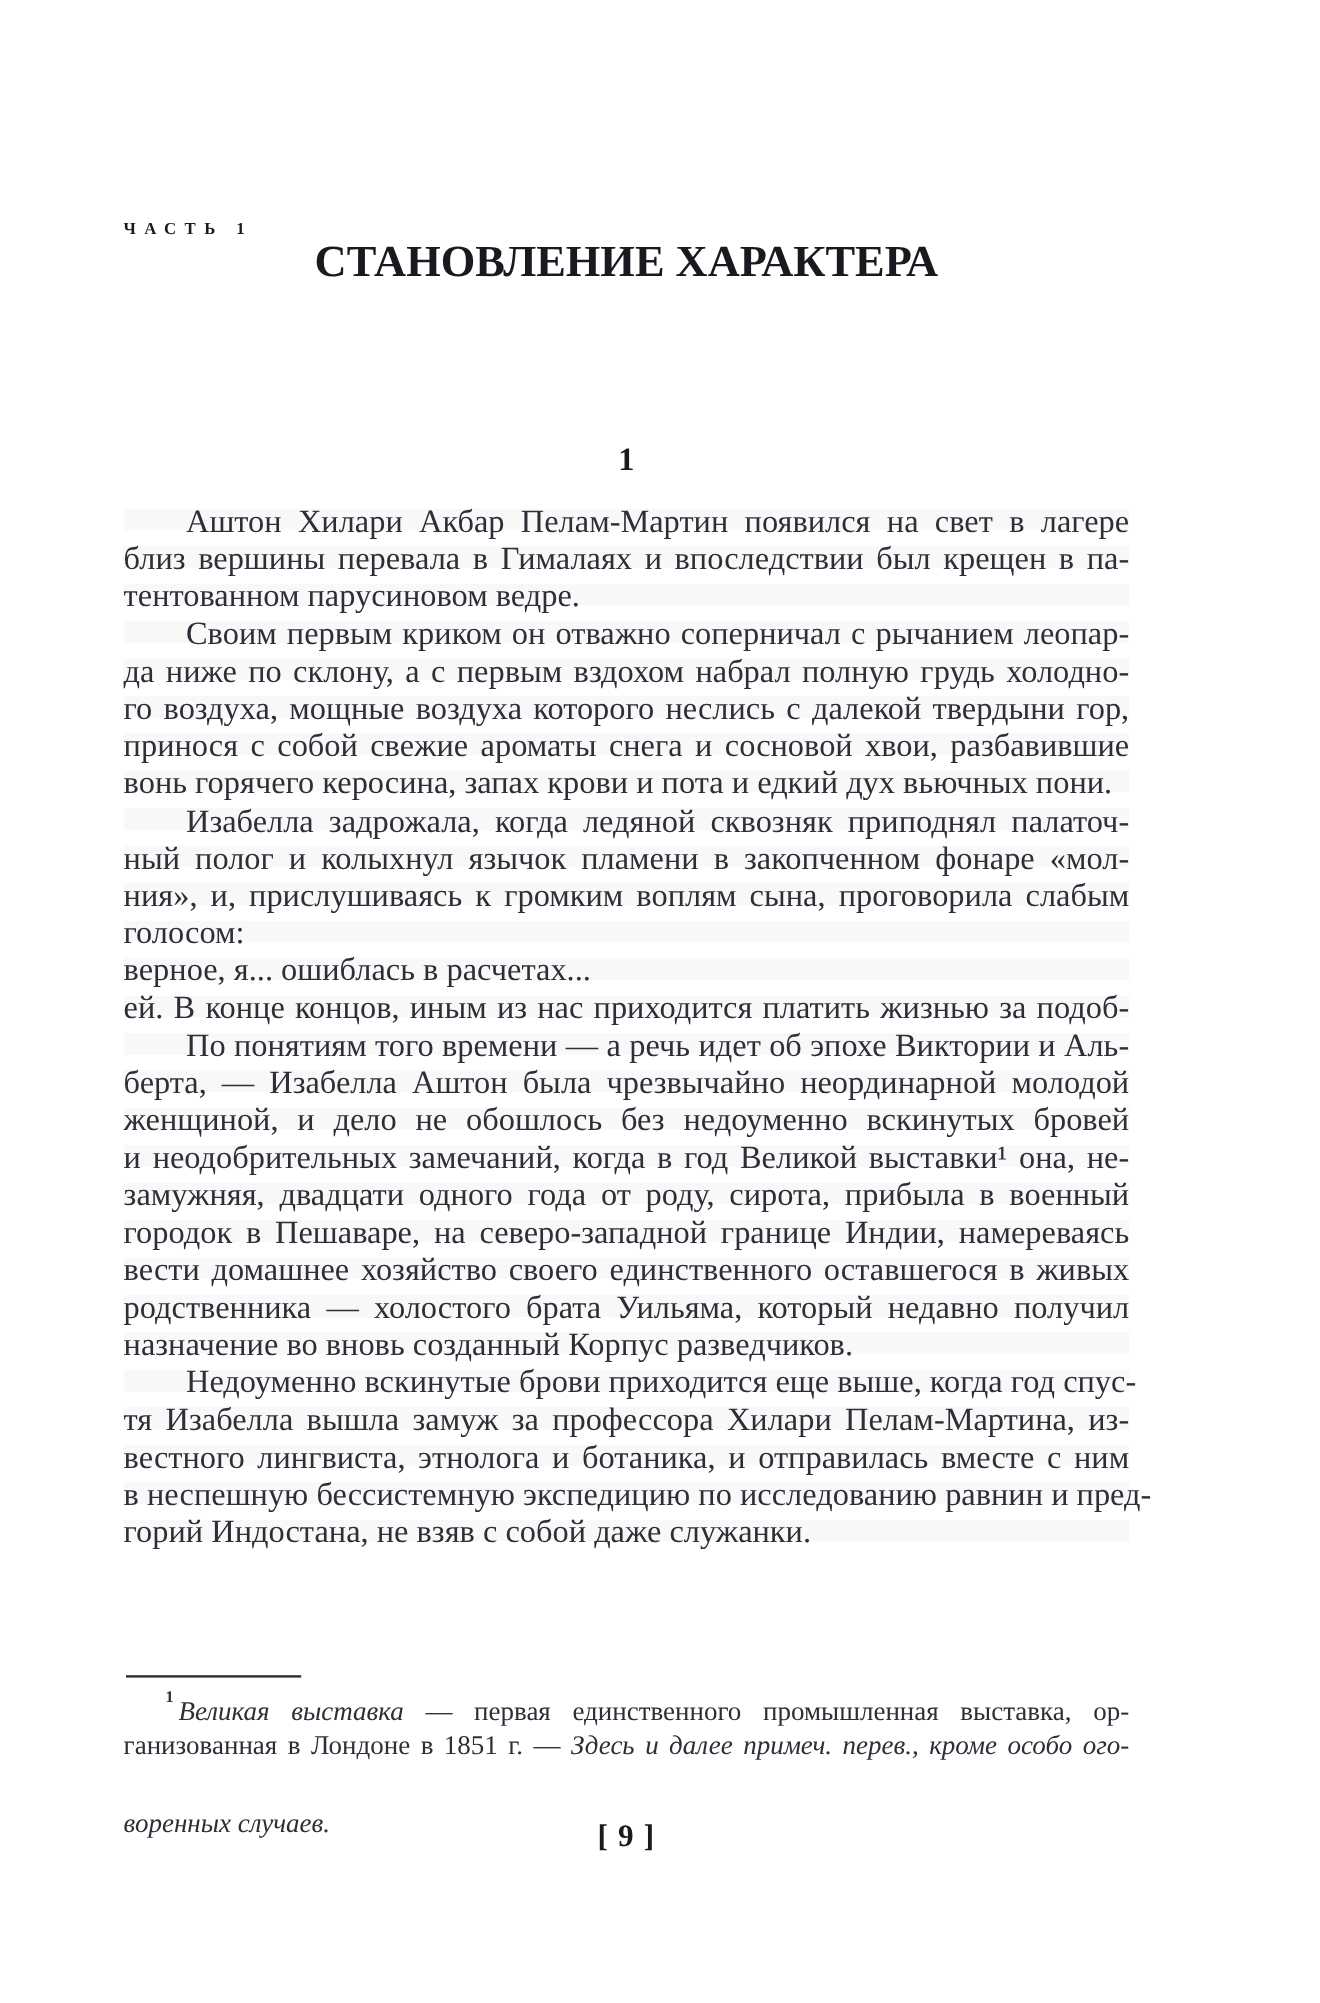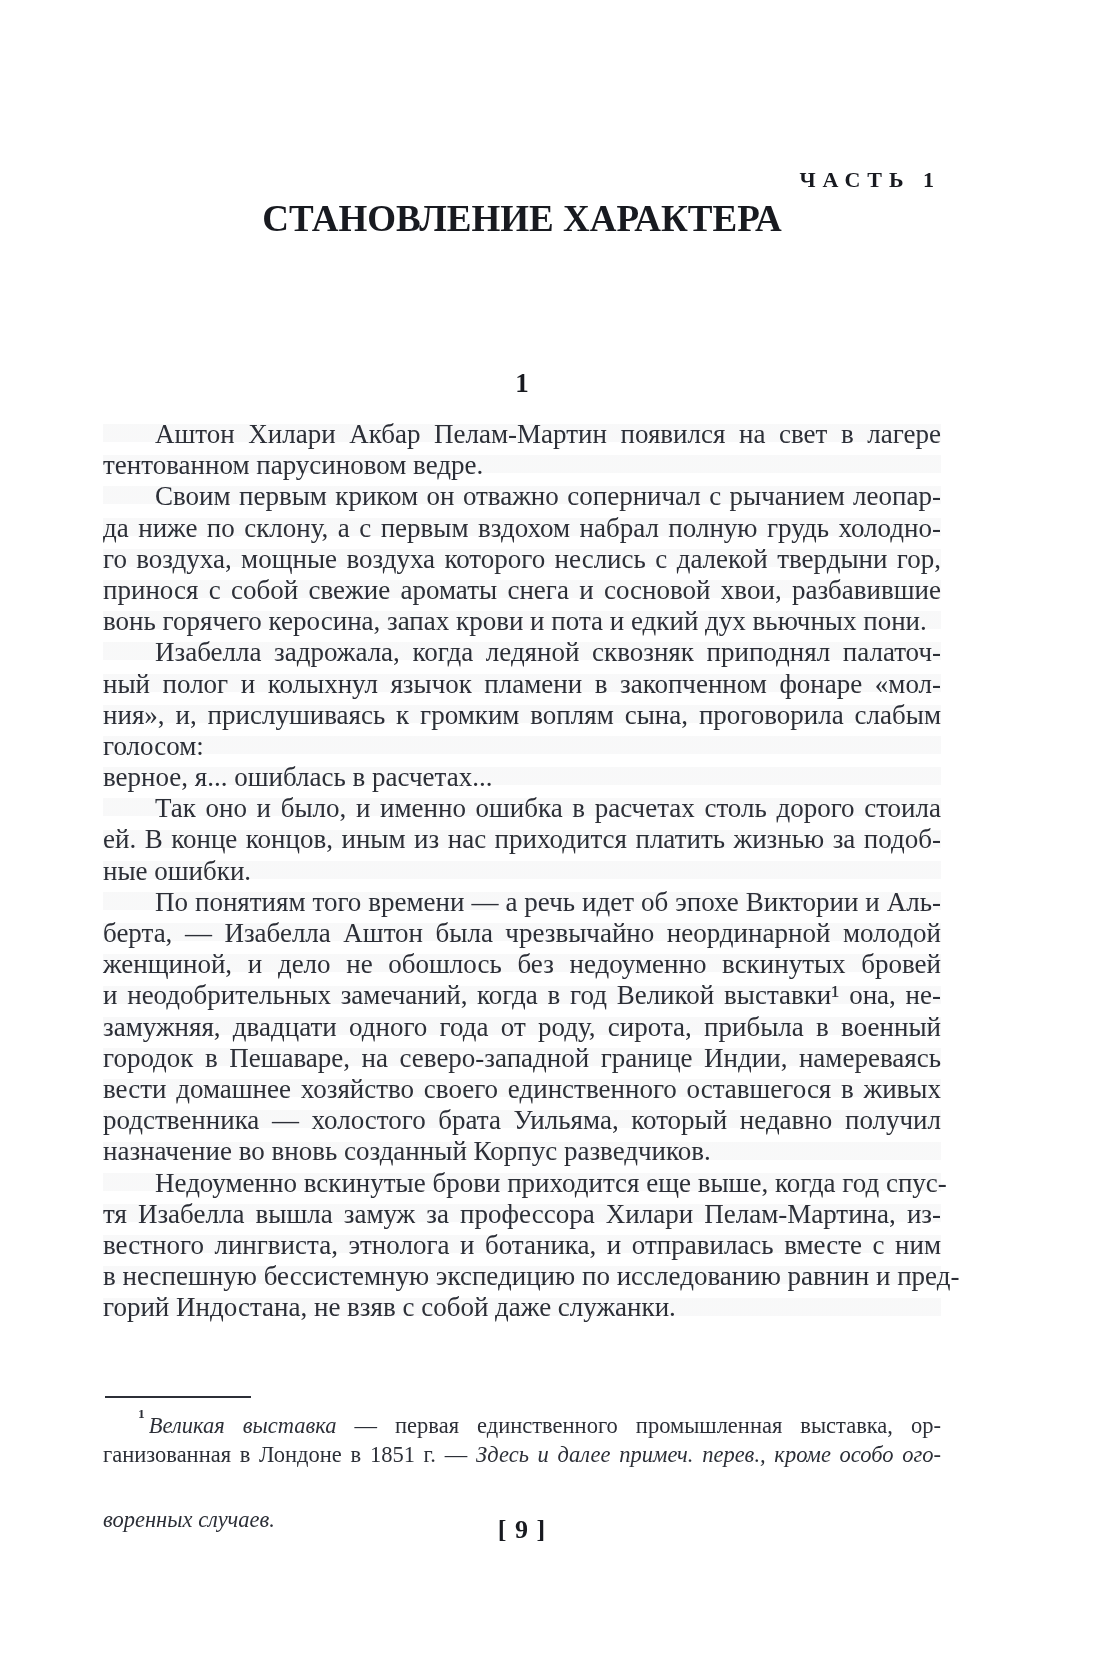--- a/index.html
+++ b/index.html
@@ -10,24 +10,24 @@
   .page {
     position: relative;
     width: 1100px;
     height: 1669px;
     background: var(--page-bg, #ffffff);
     overflow: hidden;
     font-family: "Liberation Serif", "DejaVu Serif", serif;
   }
   .part-label {
     position: absolute;
-    top: 167px; left: 103px; width: 838px;
-    text-align: right;
+    top: 184px; left: 103px; width: 838px;
+    text-align: left;
     font-weight: 700;
-    font-size: 22px;
+    font-size: 14px;
     letter-spacing: 7px;
     color: var(--heading-text, #181a20);
   }
   .part-title {
     position: absolute;
     top: 197px; left: 103px; width: 838px;
     text-align: center;
     font-weight: 700;
     font-size: 37px;
     color: var(--heading-text, #181a20);
@@ -106,42 +106,41 @@
 </head>
 <body>
 
 <div class="page">
   <div class="part-label">ЧАСТЬ 1</div>
   <div class="part-title">СТАНОВЛЕНИЕ ХАРАКТЕРА</div>
   <div class="chapter-number">1</div>
   <div class="body-text">
       <div>
         <div class="bline first">Аштон Хилари Акбар Пелам-Мартин появился на свет в лагере</div>
+        <div class="bline">близ вершины перевала в Гималаях и впоследствии был крещен в па-</div>
         <div class="bline last">тентованном парусиновом ведре.</div>
       </div>
       <div>
         <div class="bline first">Своим первым криком он отважно соперничал с рычанием леопар-</div>
         <div class="bline">да ниже по склону, а с первым вздохом набрал полную грудь холодно-</div>
         <div class="bline">го воздуха, мощные воздуха которого неслись с далекой твердыни гор,</div>
         <div class="bline">принося с собой свежие ароматы снега и сосновой хвои, разбавившие</div>
         <div class="bline last">вонь горячего керосина, запах крови и пота и едкий дух вьючных пони.</div>
       </div>
       <div>
         <div class="bline first">Изабелла задрожала, когда ледяной сквозняк приподнял палаточ-</div>
         <div class="bline">ный полог и колыхнул язычок пламени в закопченном фонаре «мол-</div>
         <div class="bline">ния», и, прислушиваясь к громким воплям сына, проговорила слабым</div>
         <div class="bline last">голосом:</div>
       </div>
       <div>
         <div class="bline last dialog">верное, я... ошиблась в расчетах...</div>
       </div>
       <div>
-        <div class="bline first">Так оно и было, и именно ошибка в расчетах столь дорого стоила</div>
         <div class="bline">ей. В конце концов, иным из нас приходится платить жизнью за подоб-</div>
-        <div class="bline last">ные ошибки.</div>
       </div>
       <div>
         <div class="bline first">По понятиям того времени — а речь идет об эпохе Виктории и Аль-</div>
         <div class="bline">берта, — Изабелла Аштон была чрезвычайно неординарной молодой</div>
         <div class="bline">женщиной, и дело не обошлось без недоуменно вскинутых бровей</div>
         <div class="bline">и неодобрительных замечаний, когда в год Великой выставки¹ она, не-</div>
         <div class="bline">замужняя, двадцати одного года от роду, сирота, прибыла в военный</div>
         <div class="bline">городок в Пешаваре, на северо-западной границе Индии, намереваясь</div>
         <div class="bline">вести домашнее хозяйство своего единственного оставшегося в живых</div>
         <div class="bline">родственника — холостого брата Уильяма, который недавно получил</div>

